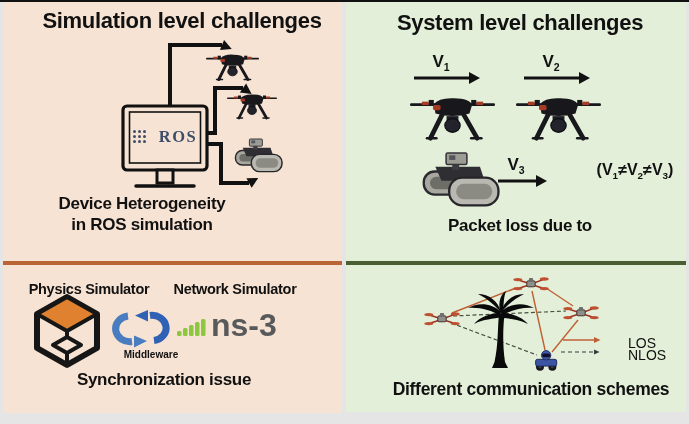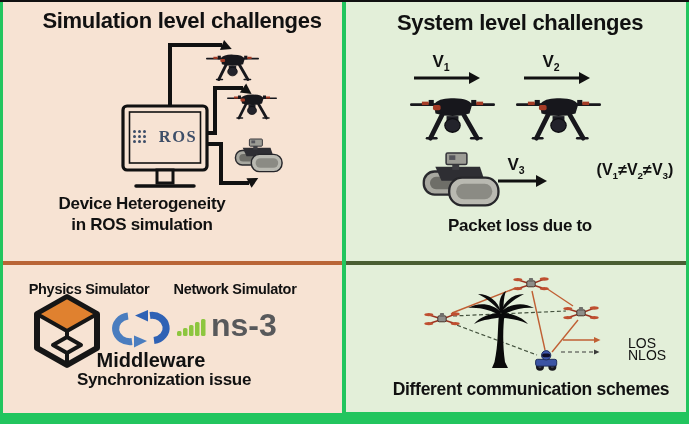--- a/index.html
+++ b/index.html
@@ -1,32 +1,32 @@
 <!DOCTYPE html>
 <html><head>
 <meta charset="utf-8">
 <style>
   html,body{margin:0;padding:0;background:#ffffff;}
-  .page{position:relative;width:689px;height:424px;background:#22c55e;overflow:hidden;
+  .page{position:relative;width:689px;height:424px;background:#e5e5e5;overflow:hidden;
         font-family:"Liberation Sans","DejaVu Sans",sans-serif;color:#111;}
   .abs{position:absolute;}
   .topline{left:0;top:0;width:689px;height:2px;background:#111;}
   .panel{box-sizing:border-box;}
   .p-sim{left:3px;top:2px;width:339px;height:259px;background:#f7e3d3;}
   .p-sys{left:346px;top:2px;width:340px;height:259px;background:#e3efd9;}
   .div-l{left:3px;top:261px;width:339px;height:4px;background:#b96536;}
   .div-r{left:346px;top:261px;width:340px;height:4px;background:#4a5e33;}
   .p-mid{left:3px;top:265px;width:339px;height:148px;background:#f7e3d3;}
   .p-com{left:346px;top:265px;width:340px;height:147px;background:#e3efd9;}
   .gfx{left:0;top:0;width:689px;height:424px;pointer-events:none;}
   .txt{white-space:nowrap;}
   .t-title{font-size:22px;font-weight:700;letter-spacing:-0.3px;text-align:center;}
   .t-cap{font-size:17px;font-weight:700;letter-spacing:-0.3px;text-align:center;line-height:21px;}
   .t-small{font-size:14.5px;font-weight:700;letter-spacing:-0.3px;text-align:center;}
-  .t-mid{font-size:20px;font-weight:700;text-align:center;}
+  .t-mid{font-size:10px;font-weight:700;text-align:center;}
   .t-v{font-size:17px;font-weight:700;text-align:center;}
   .t-v sub,.t-ineq sub{font-size:0.62em;line-height:0;}
   .t-ineq{font-size:16px;font-weight:700;text-align:center;}
   .t-com{font-size:17.5px;font-weight:700;letter-spacing:-0.3px;text-align:center;}
   .t-leg{font-size:14px;font-weight:400;padding-left:25px;}
   .ros-wrap{left:129px;top:126px;width:72px;height:22px;display:flex;align-items:center;justify-content:center;gap:12px;font-family:Liberation Serif, serif;}
   .ros-dots{display:grid;grid-template-columns:repeat(3,4px);grid-auto-rows:4px;gap:1px;}
   .ros-dots i{width:3px;height:3px;border-radius:50%;background:#3d4e68;display:block;}
   .ros-text{font-size:16.5px;font-weight:700;letter-spacing:1.5px;color:#3d4e68;}
   .ns3-text{font-size:32px;font-weight:700;color:#58595b;line-height:28px;}

